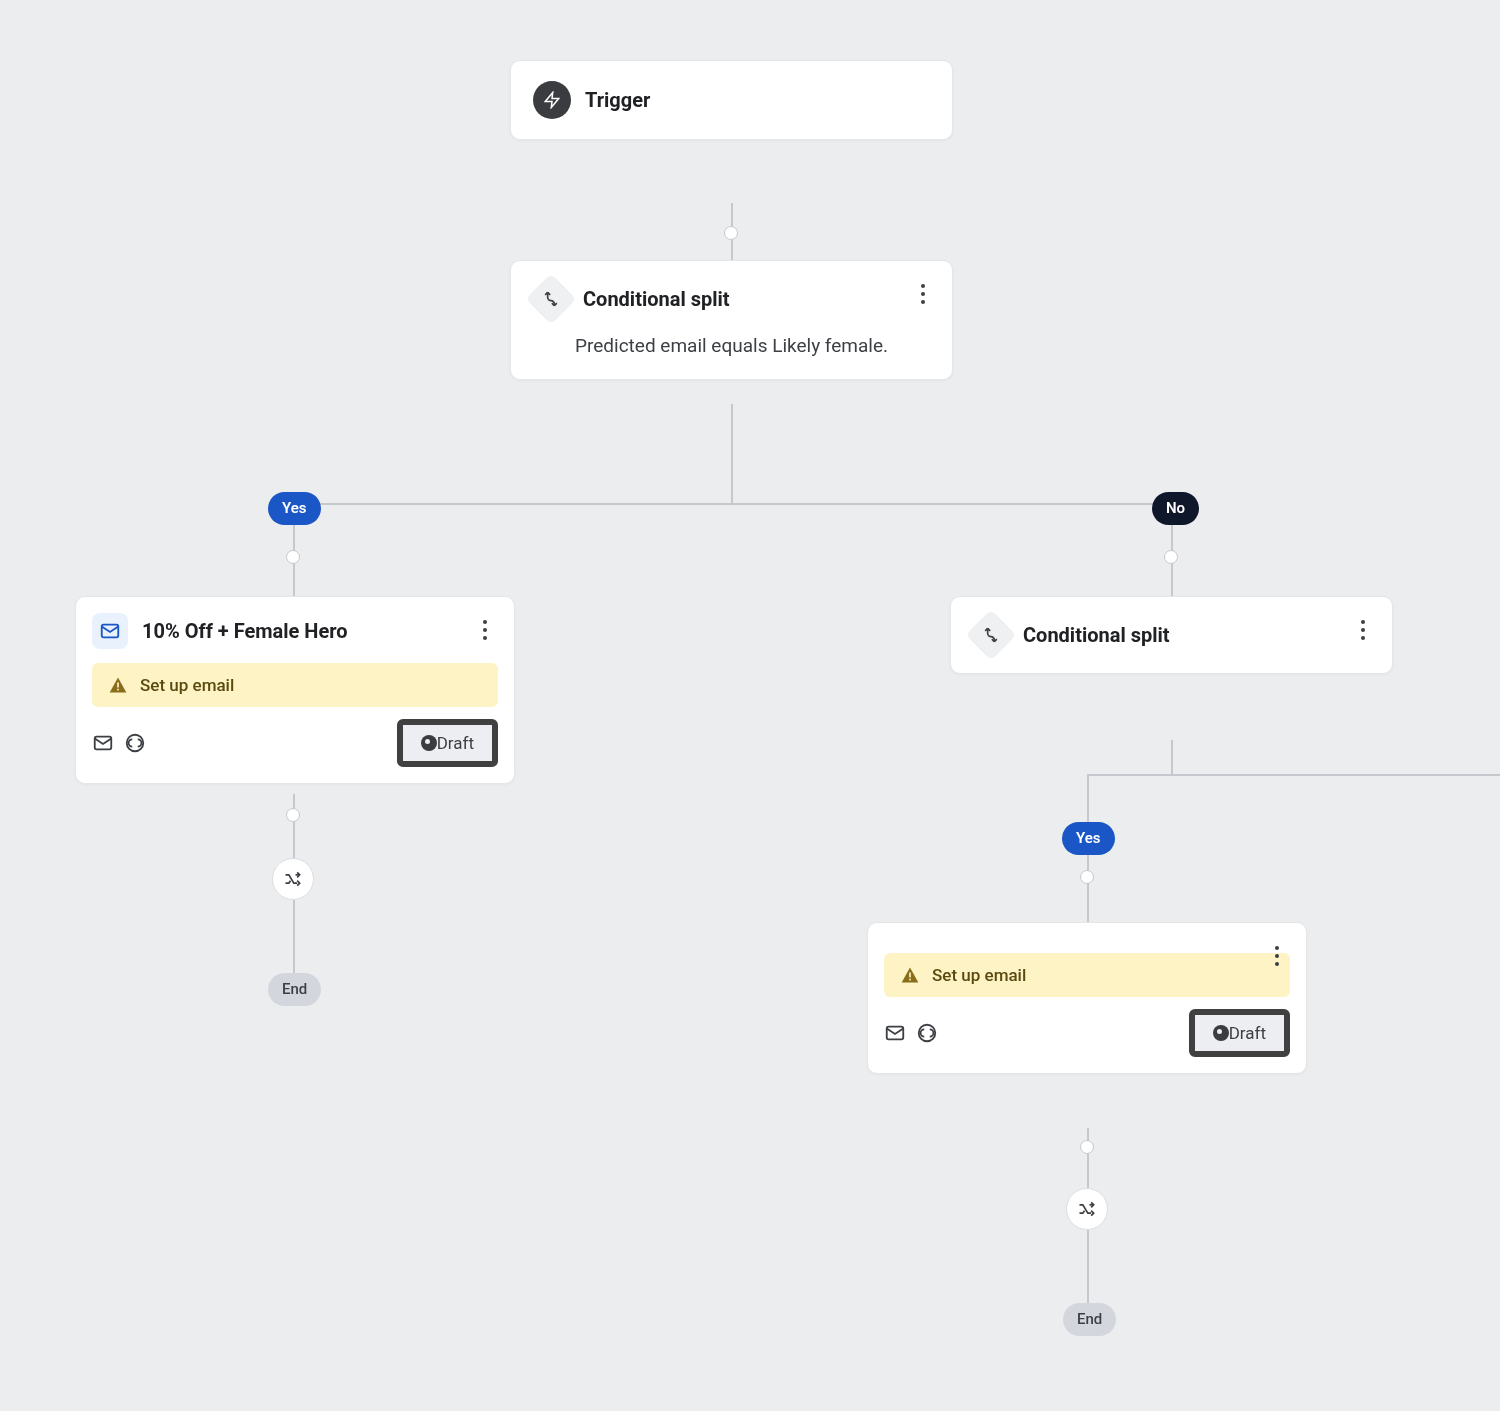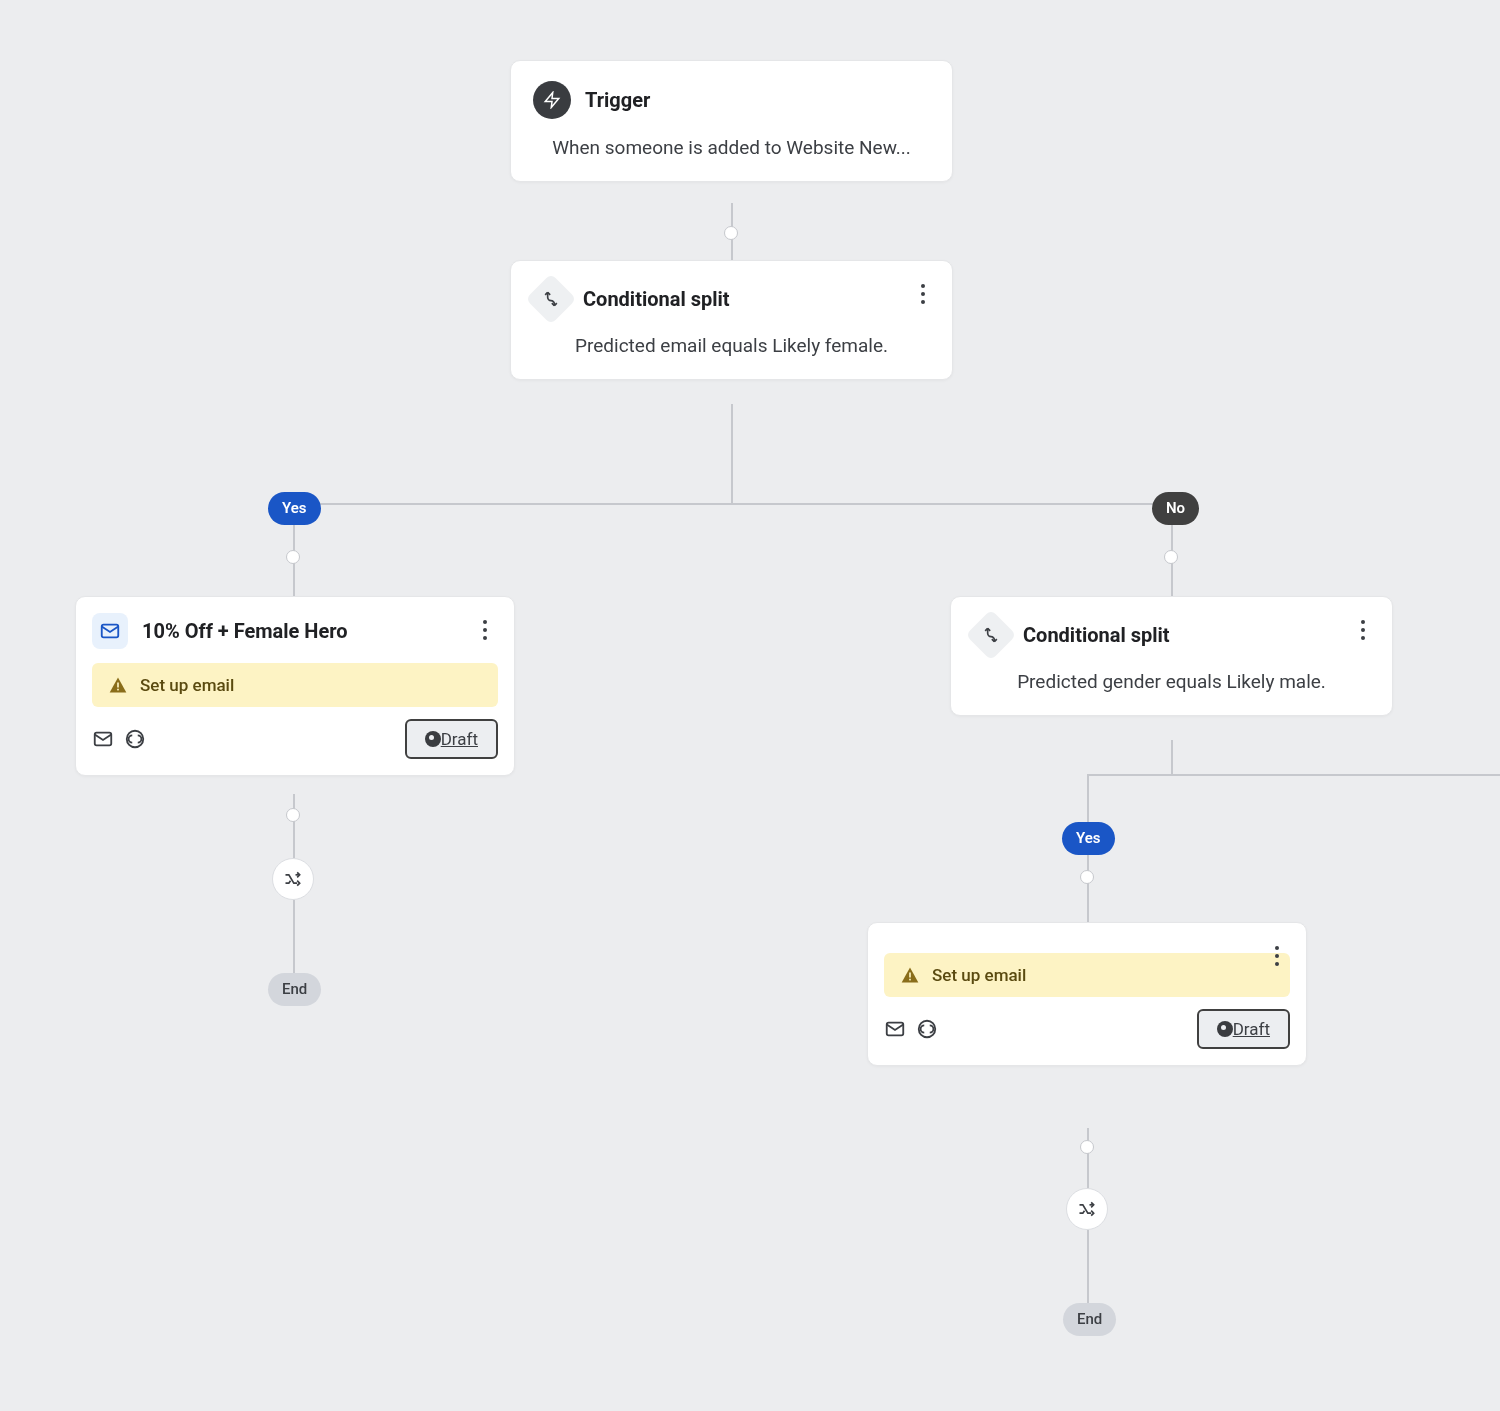--- a/index.html
+++ b/index.html
@@ -88,21 +88,21 @@
   
   .pill {
     position:absolute;
     padding: 9px 14px;
     border-radius: 999px;
     font-size: 15px;
     font-weight: 600;
     line-height:1;
   }
   .pill.blue { background:#1a56c6; color:#fff; }
-  .pill.dark { background:#404040; color:#fff; }
+  .pill.dark { background:#0f172a; color:#fff; }
   .pill.grey { background:#d3d6dc; color:#3c3f44; font-weight:500; }
 
   
   .ring {
     position:absolute; width:14px; height:14px;
     border:1.5px solid #c6c8cd; border-radius:50%;
     background:#fff;
   }
   .add-circle {
     position:absolute; width:42px; height:42px;
@@ -130,23 +130,23 @@
     font-size:17px; color:#5a4a10; font-weight:500;
   }
 
   .email-footer {
     margin-top: 12px;
     display:flex; align-items:center; justify-content:space-between;
   }
   .footer-icons { display:flex; gap:10px; align-items:center; }
   .draft-btn {
     display:inline-flex; align-items:center; 
-    background:#eceef1; border:2px solid #404040;
+    background:#eceef1; border:6px solid #404040;
     border-radius:6px; padding:8px 18px;
-    font-size:17px; color:#3c3f44; cursor:pointer;text-decoration:underline;
+    font-size:17px; color:#3c3f44; cursor:pointer;
   }
   .draft-btn .dot {
     width:16px; height:16px; border-radius:50%;
     background:#3a3c40; display:inline-block;
     position:relative;
   }
   .draft-btn .dot::after{
     content:''; position:absolute; width:5px; height:5px;
     background:#eceef1; border-radius:50%;
     top:4px; left:4px;
@@ -213,21 +213,20 @@
 
 <div class="card" style="left:510px; top:60px; width:443px;">
   <div class="card-head">
     <div class="round-icon dark">
       <svg width="18" height="18" viewBox="0 0 24 24" fill="none" stroke="#fff" stroke-width="2">
         <polygon points="13 2 3 14 12 14 11 22 21 10 12 10 13 2"></polygon>
       </svg>
     </div>
     <div class="card-title">Trigger</div>
   </div>
-  <div class="card-desc">When someone is added to Website New...</div>
 </div>
 
 <div class="card" style="left:510px; top:260px; width:443px;">
   <div class="card-head">
     <div class="diamond-icon">
       <svg width="20" height="20" viewBox="0 0 24 24" fill="none" stroke="#3c3f44" stroke-width="2">
         <path d="M8 4v6a4 4 0 0 0 4 4h0a4 4 0 0 1 4 4v2"></path>
         <path d="M8 4l-3 3M8 4l3 3"></path>
         <path d="M16 20l-3-3M16 20l3-3"></path>
       </svg>
@@ -289,21 +288,20 @@
         <path d="M8 4v6a4 4 0 0 0 4 4h0a4 4 0 0 1 4 4v2"></path>
         <path d="M8 4l-3 3M8 4l3 3"></path>
         <path d="M16 20l-3-3M16 20l3-3"></path>
       </svg>
     </div>
     <div class="card-title">Conditional split</div>
   </div>
   <div class="more-btn">
       <div class="vdots"></div>
     </div>
-  <div class="card-desc">Predicted gender equals Likely male.</div>
 </div>
 
 <div class="card email-card" style="left:867px; top:922px;">
   <div class="more-btn">
       <div class="vdots"></div>
     </div>
 
   <div class="warning-banner">
     <svg width="20" height="20" viewBox="0 0 24 24" fill="#8a6d1a">
       <path d="M12 3L2 21h20L12 3z"></path>

